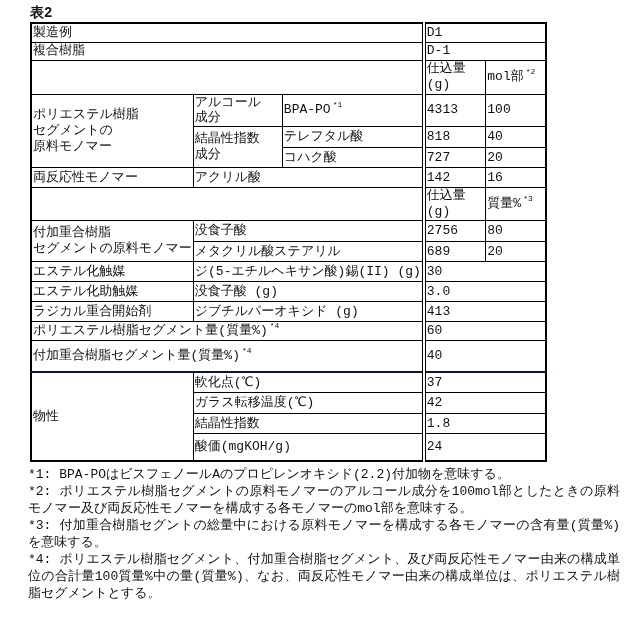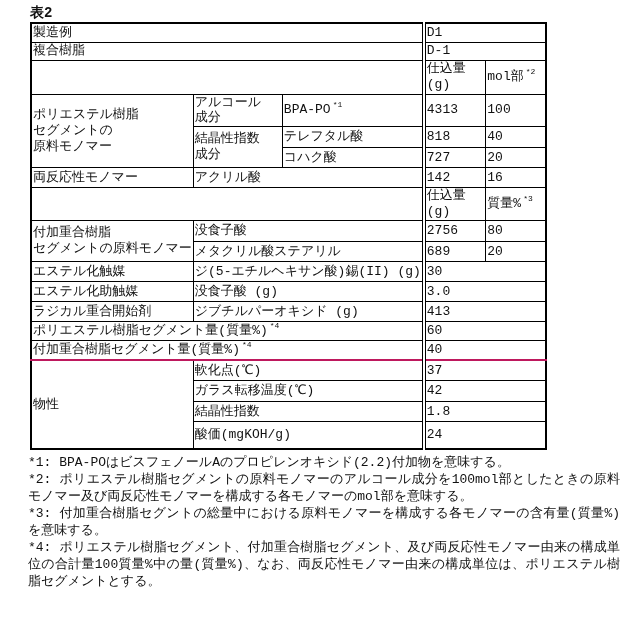--- a/index.html
+++ b/index.html
@@ -36,21 +36,21 @@
     vertical-align: middle;
     padding: 0 1px;
     font-size: 13px;
     line-height: 1.22;
     overflow: hidden;
     white-space: nowrap;
   }
   
   table.tbl td.dbl { border-left: 4px double #000; }
   
-  table.tbl td.thick-top { border-top: 2px solid #be185d; }
+  table.tbl td.thick-top { border-top: 2px solid #0f172a; }
   sup.fn {
     font-size: 8px;
     line-height: 0;
     position: relative;
     top: -1px;
     margin-left: 2px;
   }
   .footnotes {
     margin-top: 4px;
     width: 592px;
@@ -177,21 +177,21 @@
         <td>ラジカル重合開始剤</td>
         <td colspan="2">ジブチルパーオキシド (g)</td>
         <td colspan="2" class="dbl">413</td>
       </tr>
 
       <tr style="height:19px">
         <td colspan="3"><span>ポリエステル樹脂セグメント量(質量%)</span><sup class="fn">*4</sup></td>
         <td colspan="2" class="dbl">60</td>
       </tr>
 
-      <tr style="height:20px">
+      <tr style="height:32px">
         <td colspan="3"><span>付加重合樹脂セグメント量(質量%)</span><sup class="fn">*4</sup></td>
         <td colspan="2" class="dbl">40</td>
       </tr>
 
       <tr style="height:20px">
         <td rowspan="4" class="thick-top">物性</td>
         <td colspan="2" class="thick-top">軟化点(℃)</td>
         <td colspan="2" class="dbl thick-top">37</td>
       </tr>
       <tr style="height:21px">

